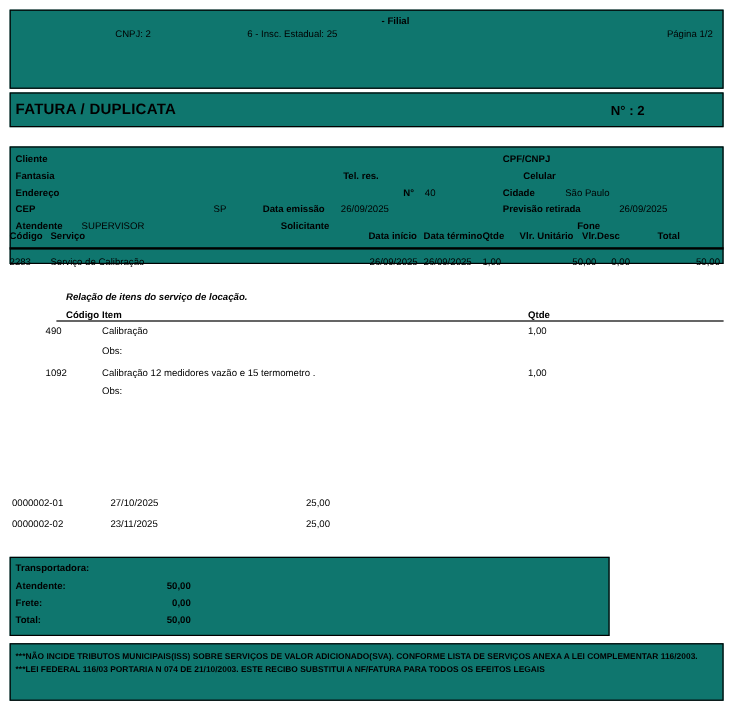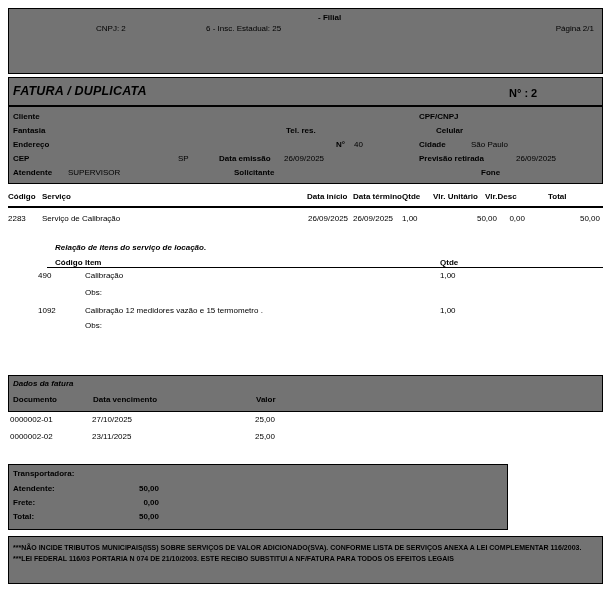--- a/index.html
+++ b/index.html
@@ -1,48 +1,48 @@
 <!DOCTYPE html>
 <html><head>
 <meta charset="utf-8">
 <style>
   html,body { margin:0; padding:0; background:#ffffff; }
   .page {
     position:relative; width:611px; height:590px; background:#fff;
     font-family:"Liberation Sans", sans-serif; font-size:8px; color:#000;
     overflow:hidden;
   }
-  .box { position:absolute; border:1px solid #000; box-sizing:border-box; background:#737373; }
+  .box { position:absolute; border:1px solid #000; box-sizing:border-box; background:#0f766e; }
   .abs { position:absolute; white-space:nowrap; }
   .b  { font-weight:bold; }
   .bi { font-weight:bold; font-style:italic; }
   .hline { position:absolute; background:#000; }
-  .title-main { font-size:12.5px; font-weight:bold; letter-spacing:.2px;font-style:italic; }
+  .title-main { font-size:12.5px; font-weight:bold; letter-spacing:.2px; }
   .title-num  { font-size:11px; font-weight:bold; }
   .num-r { text-align:right; }
   .footer-text { font-size:7px; font-weight:bold; line-height:10.5px; white-space:normal; }
 </style>
 </head>
 <body>
 
 <div class="page">
 
   <div class="box" style="left:8px;top:8px;width:595px;height:66px">
     <span class="abs b" style="left:309px;top:4px">- Filial</span>
     <span class="abs" style="left:87px;top:15px">CNPJ: 2</span>
     <span class="abs" style="left:197px;top:15px">6 - Insc. Estadual: 25</span>
-    <span class="abs" style="right:8px;top:15px">Página 2/1</span>
+    <span class="abs" style="right:8px;top:15px">Página 1/2</span>
   </div>
 
   <div class="box" style="left:8px;top:77px;width:595px;height:29px">
     <span class="abs title-main" style="left:4px;top:6px">FATURA / DUPLICATA</span>
     <span class="abs title-num" style="left:500px;top:9px">N° :  2</span>
   </div>
 
-  <div class="box" style="left:8px;top:106px;width:595px;height:78px">
+  <div class="box" style="left:8px;top:122px;width:595px;height:98px">
     <span class="abs b" style="left:4px;top:5px">Cliente</span>
     <span class="abs b" style="left:410px;top:5px">CPF/CNPJ</span>
 
     <span class="abs b" style="left:4px;top:19px">Fantasia</span>
     <span class="abs b" style="left:277px;top:19px">Tel. res.</span>
     <span class="abs b" style="left:427px;top:19px">Celular</span>
 
     <span class="abs b" style="left:4px;top:33px">Endereço</span>
     <span class="abs b" style="left:327px;top:33px">N°</span>
     <span class="abs" style="left:345px;top:33px">40</span>
@@ -101,26 +101,20 @@
     </div>
 
     <div>
       <span class="abs" style="left:30px;top:63px">1092</span>
       <span class="abs" style="left:77px;top:63px">Calibração 12 medidores vazão e 15 termometro .</span>
       <span class="abs" style="left:432px;top:63px">1,00</span>
       <span class="abs" style="left:77px;top:78px">Obs:</span>
     </div>
   </div>
 
-  <div class="box" style="left:8px;top:375px;width:595px;height:37px">
-    <span class="abs bi" style="left:4px;top:3px">Dados da fatura</span>
-    <span class="abs b" style="left:4px;top:19px">Documento</span>
-    <span class="abs b" style="left:84px;top:19px">Data vencimento</span>
-    <span class="abs b" style="left:247px;top:19px">Valor</span>
-  </div>
 
   <div>
     <span class="abs" style="left:10px;top:415px">0000002-01</span>
     <span class="abs" style="left:92px;top:415px">27/10/2025</span>
     <span class="abs" style="left:255px;top:415px">25,00</span>
   </div>
   <div>
     <span class="abs" style="left:10px;top:432px">0000002-02</span>
     <span class="abs" style="left:92px;top:432px">23/11/2025</span>
     <span class="abs" style="left:255px;top:432px">25,00</span>

